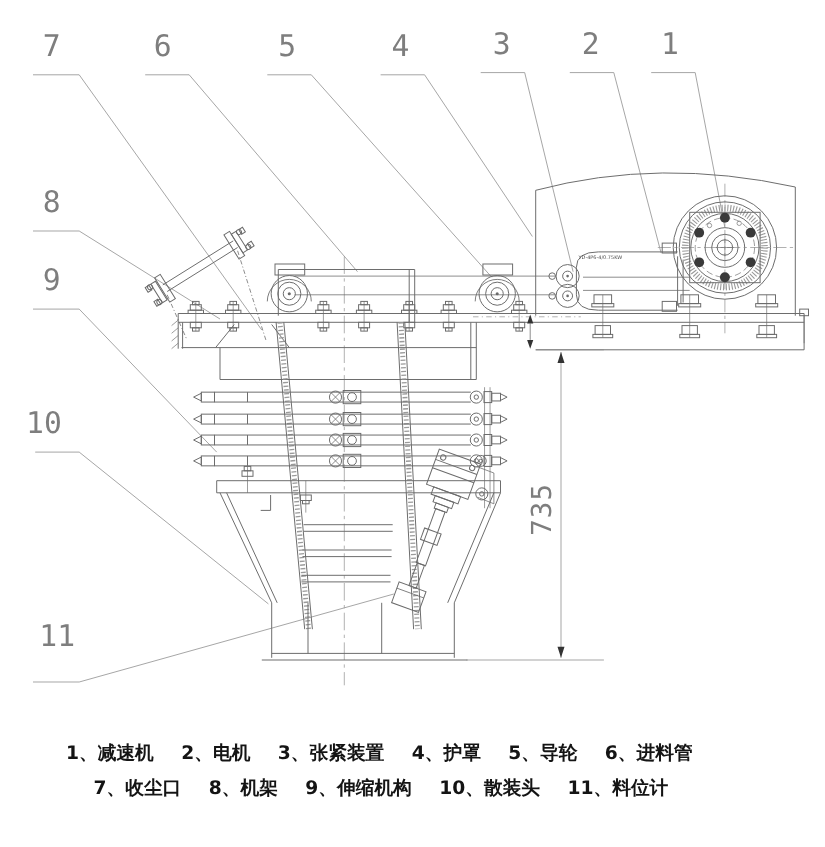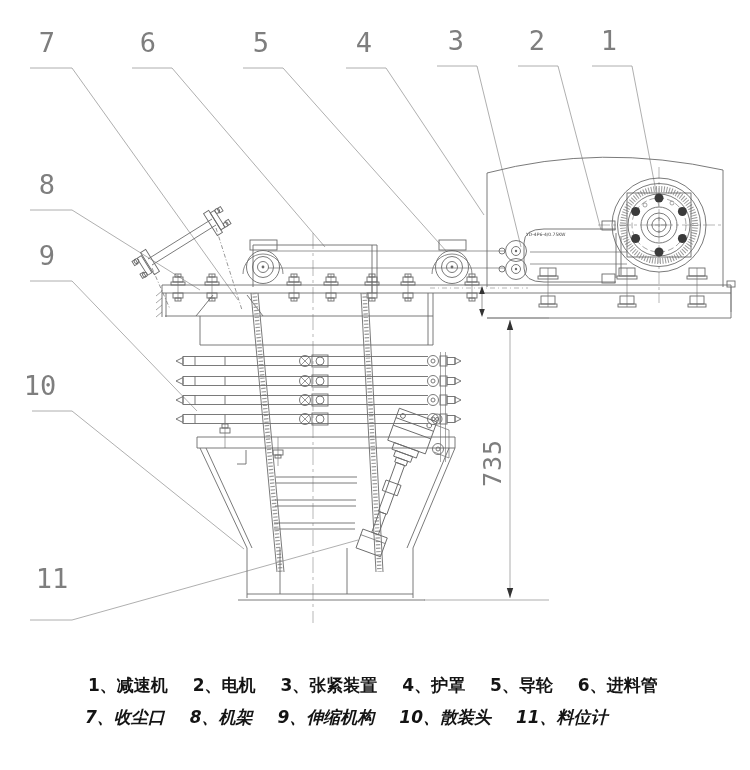--- a/index.html
+++ b/index.html
@@ -16,22 +16,22 @@
   .dim-735{position:absolute;left:464px;top:435px;width:56px;height:56px;
            display:flex;align-items:center;justify-content:center;
            transform:rotate(-90deg);
            font-family:"DejaVu Sans Mono","Liberation Mono",monospace;
            font-size:25px;color:#7e7e7e;letter-spacing:1px;}
   .motor-label{position:absolute;left:526px;top:232px;width:70px;
            font-size:4.5px;color:#4a4a4a;letter-spacing:0;line-height:5px;}
   #legend{position:absolute;left:0;top:669px;width:750px;color:#141414;
           font-size:17px;font-weight:bold;}
   #legend .lrow{position:relative;height:32px;line-height:32px;white-space:nowrap;}
-  #legend .lrow1{padding-left:88px;}
-  #legend .lrow2{padding-left:85px;font-style:italic;}
+  #legend .lrow1{padding-left:60px;}
+  #legend .lrow2{padding-left:85px;}
   #legend .li{display:inline-block;margin-right:19px;}
 </style>
 </head>
 <body>
 
 <div id="stage">
 
   <svg id="cad" width="750" height="770" viewBox="0 0 750 770" fill="none" stroke="#6b6b6b" stroke-width="0.9" stroke-linecap="butt">
 
     <defs>

